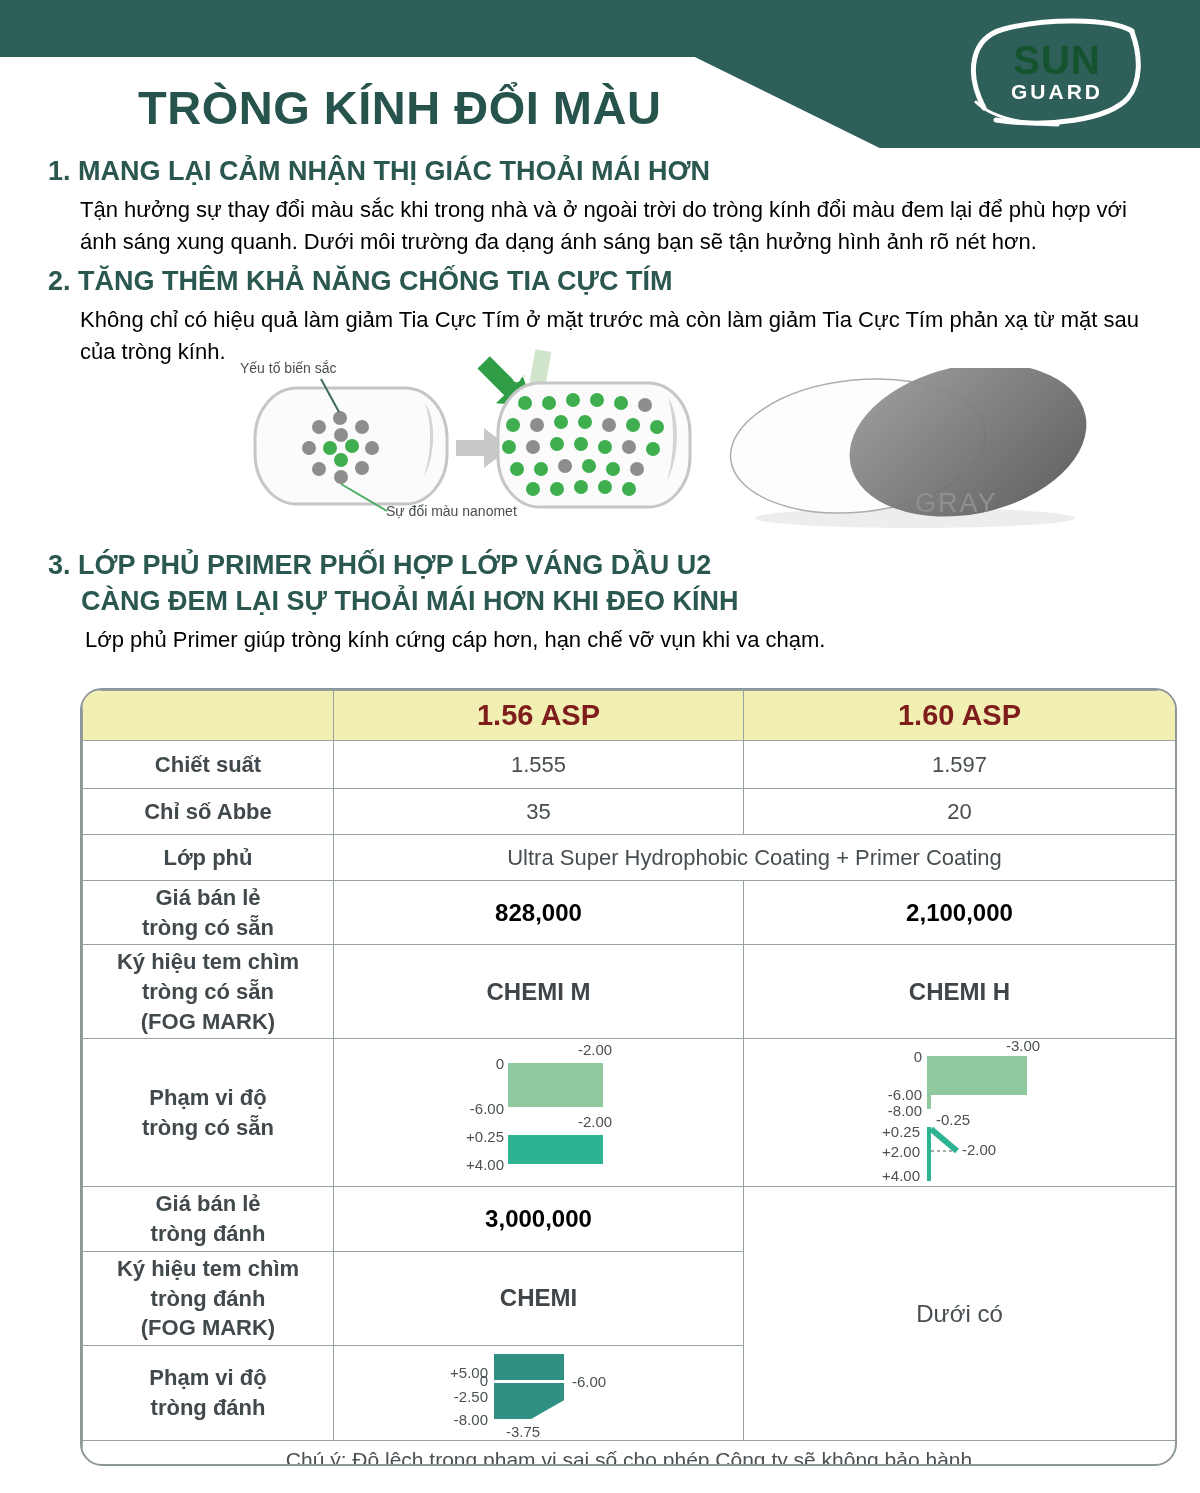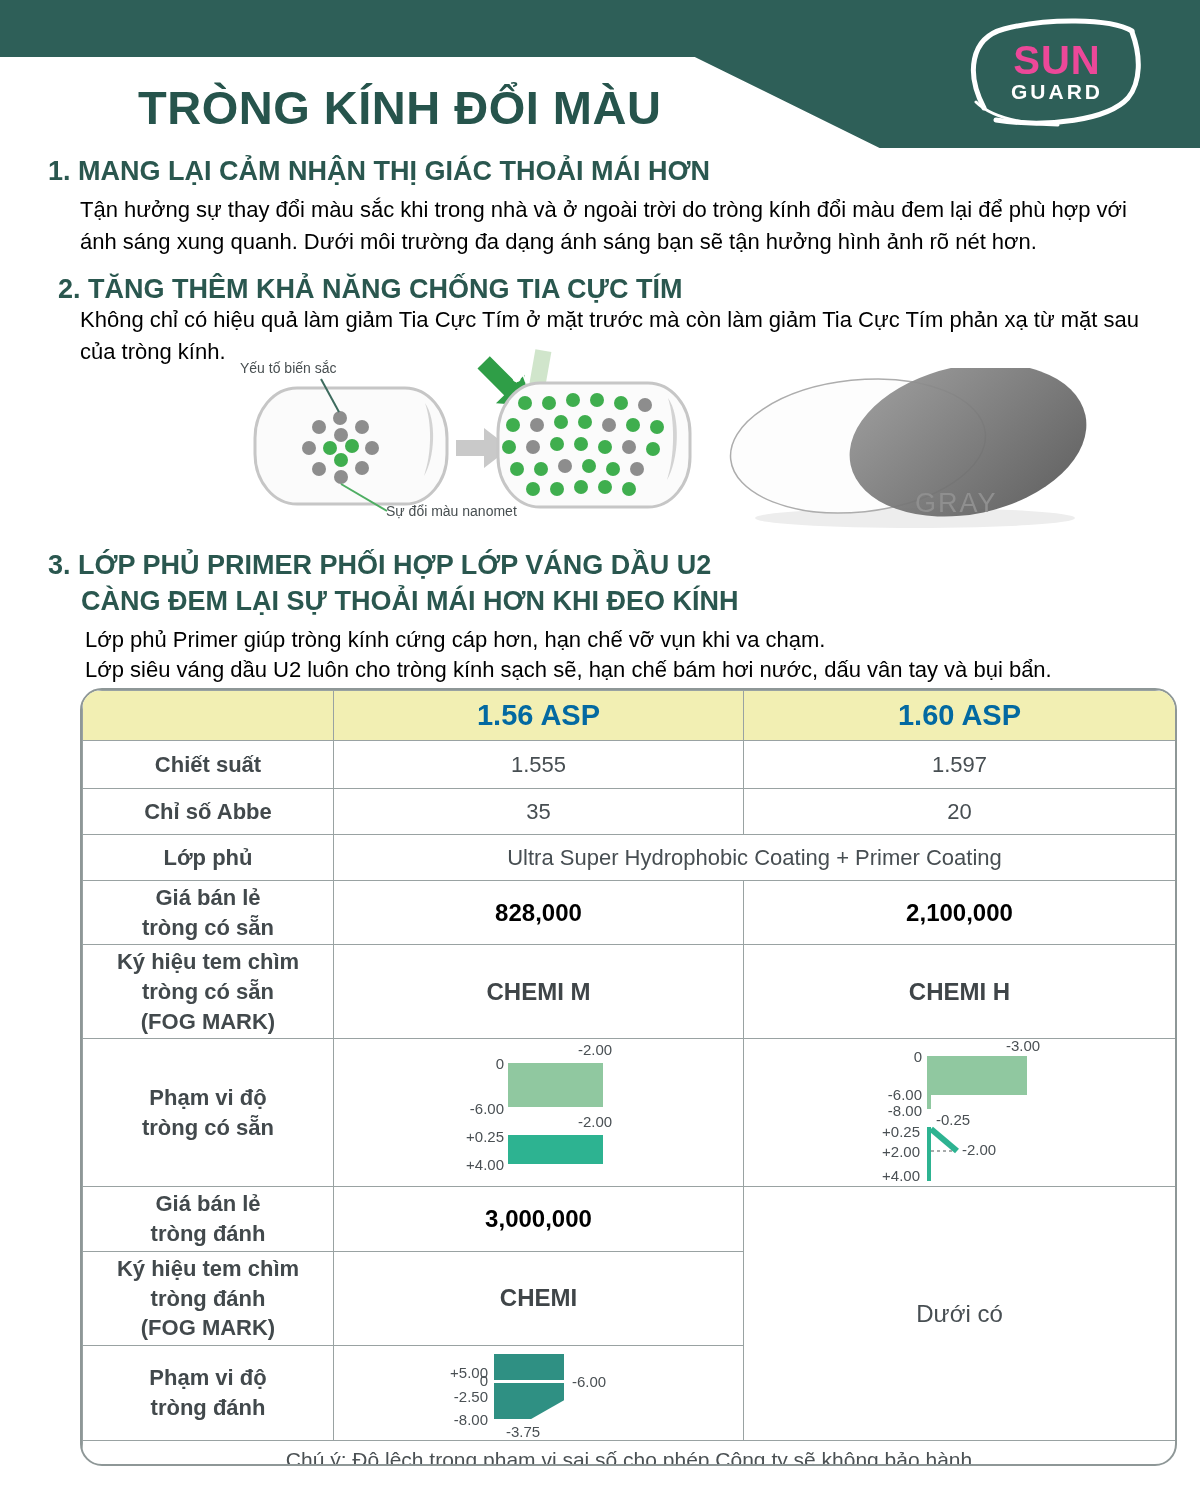--- a/index.html
+++ b/index.html
@@ -6,41 +6,41 @@
   .page{position:relative;width:1200px;height:1493px;background:#ffffff;overflow:hidden;
         font-family:"Liberation Sans", sans-serif;color:#3d4346;}
 
   
   .banner{position:absolute;left:0;top:0;width:1200px;height:148px;background:#2e5f58;
           clip-path:polygon(0 0,100% 0,100% 100%,73.3% 100%,57.9% 38.5%,0 38.5%);}
   .page-title{position:absolute;left:138px;top:80px;font-size:47px;font-weight:800;
               color:#26544c;letter-spacing:.5px;}
   .logo{position:absolute;right:48px;top:12px;width:190px;height:122px;}
   .logo svg{position:absolute;left:0;top:0;}
-  .logo-sun{position:absolute;left:0;right:0;top:26px;text-align:center;color:#ec4899;
+  .logo-sun{position:absolute;left:0;right:0;top:26px;text-align:center;color:#14532d;
             font-size:40px;font-weight:800;letter-spacing:1px;}
   .logo-guard{position:absolute;left:0;right:0;top:68px;text-align:center;color:#ffffff;
               font-size:21px;font-weight:700;letter-spacing:3px;}
 
   
   .sec-head{position:absolute;font-size:27px;font-weight:800;color:#2a574f;white-space:nowrap;}
   .sec-body{position:absolute;font-size:22px;line-height:1.47;color:#000000;}
 
   
   .diag-label{position:absolute;font-size:14px;color:#474e50;}
   .uv-label{position:absolute;font-size:13px;font-weight:800;color:#ffffff;}
   .gray-label{position:absolute;font-size:27px;color:#8f8f8f;letter-spacing:2px;}
 
   
   .spec-wrap{position:absolute;left:80px;top:688px;width:1093px;height:774px;
              border:2px solid #8e9797;border-radius:22px;overflow:hidden;background:#fff;}
   table.spec{border-collapse:collapse;width:100%;height:100%;table-layout:fixed;}
   table.spec td{border:1px solid #99a2a2;text-align:center;vertical-align:middle;
                 padding:2px 6px;position:relative;}
-  td.hdr{background:#f2efb3;font-size:29px;font-weight:800;color:#0369a1;}
+  td.hdr{background:#f2efb3;font-size:29px;font-weight:800;color:#7f1d1d;}
   td.lbl{font-size:22px;font-weight:700;color:#42494c;white-space:pre-line;line-height:1.35;}
   td.val{font-size:22px;color:#474e52;}
   td.price{font-size:24px;font-weight:800;color:#000000;}
   td.mark{font-size:24px;font-weight:600;color:#3f4548;}
   td.none{font-size:24px;color:#474e52;}
   td.note-row{font-size:21px;color:#4a5053;}
   .cellbox{position:absolute;left:0;top:0;right:0;bottom:0;}
 
   
   .clbl{position:absolute;font-size:15px;color:#4a5054;white-space:nowrap;}
@@ -67,21 +67,21 @@
     <div class="logo-sun">SUN</div>
     <div class="logo-guard">GUARD</div>
   </div>
 
   <div class="sec-head" style="left:48px;top:156px;">
     <span>1.</span>
     <span>MANG LẠI CẢM NHẬN THỊ GIÁC THOẢI MÁI HƠN</span>
   </div>
   <div class="sec-body" style="left:80px;top:194px;width:1072px;">Tận hưởng sự thay đổi màu sắc khi trong nhà và ở ngoài trời do tròng kính đổi màu đem lại để phù hợp với ánh sáng xung quanh. Dưới môi trường đa dạng ánh sáng bạn sẽ tận hưởng hình ảnh rõ nét hơn.</div>
 
-  <div class="sec-head" style="left:58px;top:266px;margin-top:8px;">
+  <div class="sec-head" style="left:48px;top:266px;">
     <span>2.</span>
     <span>TĂNG THÊM KHẢ NĂNG CHỐNG TIA CỰC TÍM</span>
   </div>
   <div class="sec-body" style="left:80px;top:304px;width:1080px;">Không chỉ có hiệu quả làm giảm Tia Cực Tím ở mặt trước mà còn làm giảm Tia Cực Tím phản xạ từ mặt sau của tròng kính.</div>
 
   <svg style="position:absolute;left:180px;top:348px;" width="700" height="200" viewBox="0 0 700 200">
 
     <rect x="75" y="40" width="192" height="116" rx="42" ry="50" fill="#fbfbfb" stroke="#c6c6c6" stroke-width="3"></rect>
     <path d="M 245 55 C 252 75 252 105 244 128 C 255 110 257 72 245 55 Z" fill="#c9c9c9" opacity="0.8"></path>
 
@@ -166,21 +166,20 @@
     <ellipse cx="248" cy="72" rx="120" ry="74" fill="url(#gd)" opacity="0.94" transform="rotate(-12 248 72)"></ellipse>
   </svg>
   <div class="gray-label" style="left:915px;top:488px;text-align:right;">GRAY</div>
 
   <div class="sec-head" style="left:48px;top:550px;">
     <span>3.</span>
     <span>LỚP PHỦ PRIMER PHỐI HỢP LỚP VÁNG DẦU U2</span>
   </div>
   <div class="sec-head" style="left:81px;top:586px;">CÀNG ĐEM LẠI SỰ THOẢI MÁI HƠN KHI ĐEO KÍNH</div>
   <div class="sec-body" style="left:85px;top:624px;width:1080px;">Lớp phủ Primer giúp tròng kính cứng cáp hơn, hạn chế vỡ vụn khi va chạm.</div>
-  <div class="sec-body" style="left:85px;top:654px;width:1080px;">Lớp siêu váng dầu U2 luôn cho tròng kính sạch sẽ, hạn chế bám hơi nước, dấu vân tay và bụi bẩn.</div>
 
   <div class="spec-wrap">
     <table class="spec">
       <colgroup>
           <col style="width:251px">
           <col style="width:410px">
           <col style="width:432px">
         </colgroup>
 
       <tbody>

